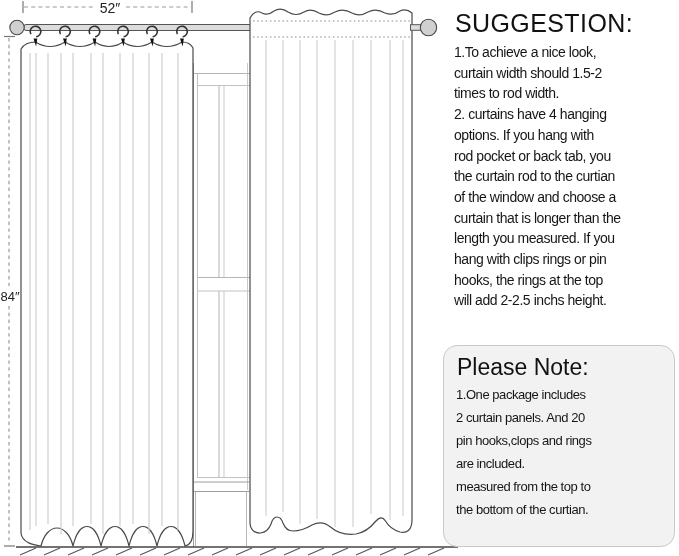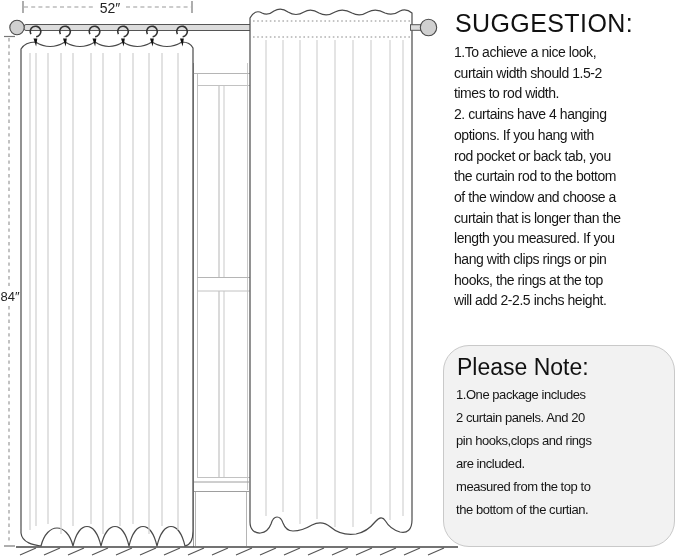--- a/index.html
+++ b/index.html
@@ -13,21 +13,21 @@
   .sugg-title{
     font-size:25px;letter-spacing:0.4px;color:#111111;line-height:30px;margin:0 0 4px 2px;
     white-space:nowrap;
   }
   .sugg-body{margin-left:1px;}
   .sugg-line{
     font-size:14px;line-height:20.7px;letter-spacing:-0.45px;white-space:nowrap;color:#161616;
   }
   .note-box{
     position:absolute;left:443px;top:345px;width:232px;height:202px;box-sizing:border-box;
-    background:#f2f2f2;border:1.5px solid #c9c9c9;border-radius:26px;
+    background:#f2f2f2;border:1.5px solid #c9c9c9;border-radius:14px;
   }
   .note-title{
     font-size:23px;color:#111111;margin:8px 0 2px 13px;white-space:nowrap;
   }
   .note-line{
     font-size:13px;line-height:23px;letter-spacing:-0.45px;white-space:nowrap;
     margin-left:12px;color:#161616;
   }
 </style>
 </head>
@@ -182,21 +182,21 @@
 
   <div class="right-col">
     <div class="sugg-title">SUGGESTION:</div>
     <div class="sugg-body">
       <div class="sugg-line">1.To achieve a nice look,</div>
       <div class="sugg-line">curtain width should 1.5-2</div>
       <div class="sugg-line">times to rod width.</div>
       <div class="sugg-line">2. curtains have 4 hanging</div>
       <div class="sugg-line">options. If you hang with</div>
       <div class="sugg-line">rod pocket or back tab, you</div>
-      <div class="sugg-line">the curtain rod to the bottom</div>
+      <div class="sugg-line">the curtain rod to the curtian</div>
       <div class="sugg-line">of the window and choose a</div>
       <div class="sugg-line">curtain that is longer than the</div>
       <div class="sugg-line">length you measured. If you</div>
       <div class="sugg-line">hang with clips rings or pin</div>
       <div class="sugg-line">hooks, the rings at the top</div>
       <div class="sugg-line">will add 2-2.5 inchs height.</div>
     </div>
   </div>
 
   <div class="note-box">

